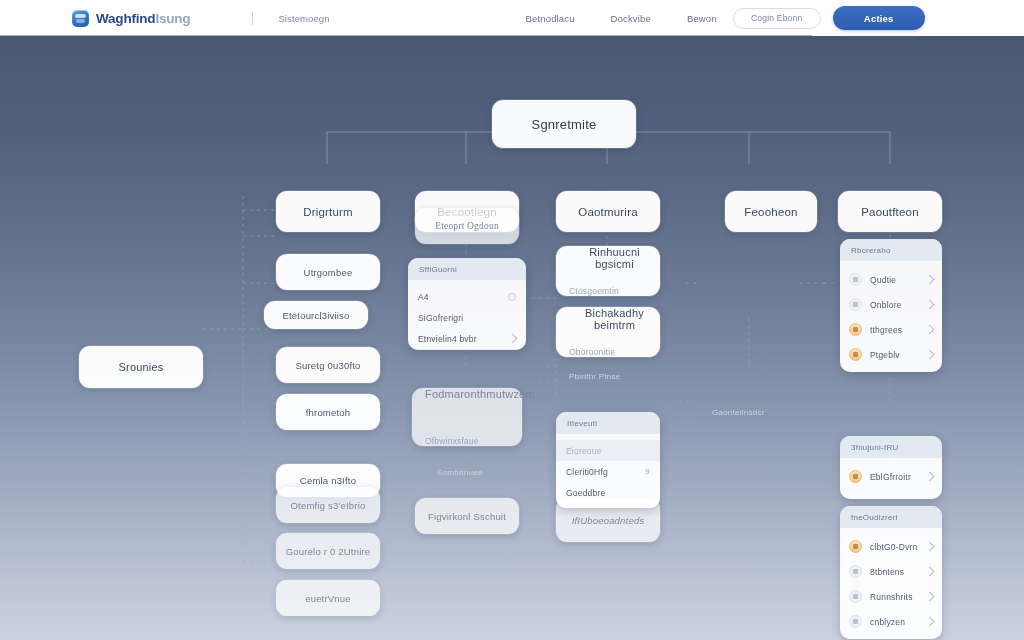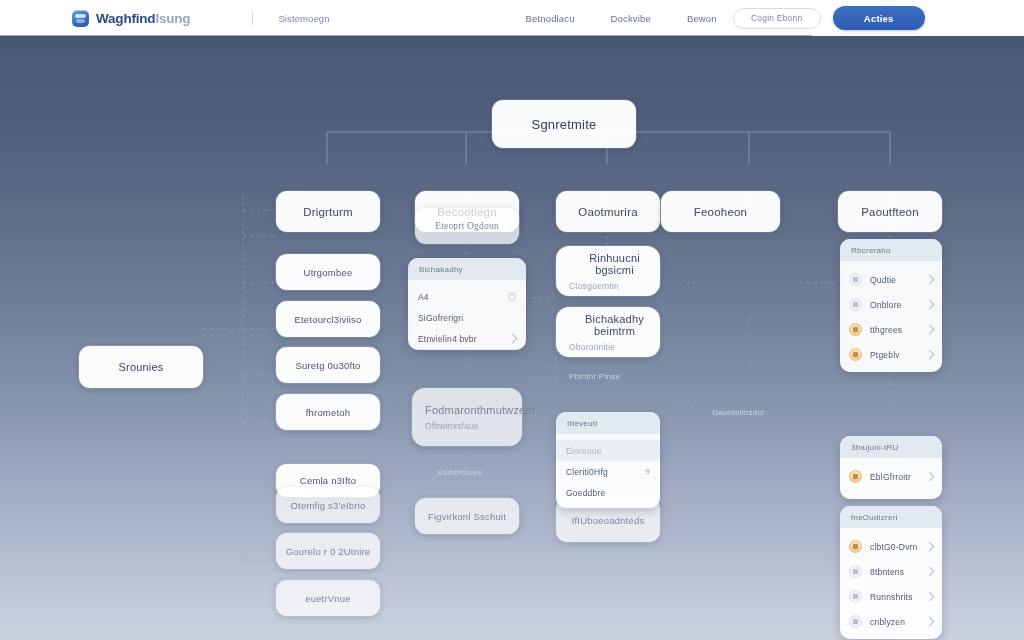--- a/index.html
+++ b/index.html
@@ -110,21 +110,21 @@
     font-size:11px; color:#3d4a63; letter-spacing:.2px;
     filter: blur(.5px); padding:0 8px;
   }
   .node.root .lbl{ font-size:13px; color:#33405a; }
   .node.l2 .lbl{ font-size:11.5px; color:#3b4860; }
   .node.small .lbl{ font-size:9.5px; color:#4a5770; }
   .node.faint{ background:rgba(255,255,255,.72); }
   .node.faint .lbl{ color:#7b8598; filter:blur(.7px); }
 
   
-  .node.stacked{ flex-direction:column; justify-content:center; align-items:flex-start; padding-left:13px;border-radius:13px; }
+  .node.stacked{ flex-direction:column; justify-content:space-between; align-items:flex-start; padding-left:13px; }
   .node.stacked .lbl{ padding:0; }
   .node .sub{
     font-size:8.5px; color:#9aa5b8; margin-top:5px; letter-spacing:.2px;
     filter: blur(.6px);
   }
 
   
   .panel{
     position:absolute;
     background:rgba(255,255,255,.95);
@@ -282,31 +282,31 @@
 
     <div class="node l2" style="left:276px; top:155px; width:104px; height:41px;">
       <span class="lbl">Drigrturm</span>
     </div>
     <div class="node l2" style="left:415px; top:155px; width:104px; height:41px;">
       <span class="lbl">Becootiegn</span>
     </div>
     <div class="node l2" style="left:556px; top:155px; width:104px; height:41px;">
       <span class="lbl">Oaotmurira</span>
     </div>
-    <div class="node l2" style="left:661px; top:155px; width:119px; height:41px;">
+    <div class="node l2" style="left:725px; top:155px; width:92px; height:41px;">
       <span class="lbl">Feooheon</span>
     </div>
     <div class="node l2" style="left:838px; top:155px; width:104px; height:41px;">
       <span class="lbl">Paoutfteon</span>
     </div>
 
     <div class="node small" style="left:276px; top:218px; width:104px; height:36px;">
       <span class="lbl">Utrgombee</span>
     </div>
-    <div class="node small" style="left:276px; top:265px; width:104px; height:36px;">
+    <div class="node small" style="left:264px; top:265px; width:104px; height:28px;">
       <span class="lbl">Etetourcl3iviiso</span>
     </div>
     <div class="node small" style="left:276px; top:311px; width:104px; height:36px;">
       <span class="lbl">Suretg 0u30fto</span>
     </div>
     <div class="node small" style="left:276px; top:358px; width:104px; height:36px;">
       <span class="lbl">fhrometoh</span>
     </div>
     <div class="node small" style="left:276px; top:428px; width:104px; height:33px;">
       <span class="lbl">Cemla n3Ifto</span>
@@ -319,21 +319,21 @@
     </div>
     <div class="node small faint" style="left:276px; top:544px; width:104px; height:36px;">
       <span class="lbl">euetrVnue</span>
     </div>
 
     <div class="node small faint" style="left:415px; top:172px; width:104px; height:36px;font-family:Liberation Serif, serif;">
       <span class="lbl">Eteoprt Ogdoun</span>
     </div>
 
     <div class="panel" style="left:408px; top:222px; width:118px; height:92px;">
-      <div class="panel-hd">Bichakadhy</div>
+      <div class="panel-hd">SffiGuorni</div>
       <div class="panel-body">
         <div class="row">
           <span class="rtxt">A4</span>
           <span class="ring"></span>
         </div>
         <div class="row">
           <span class="rtxt">SiGofrerigri</span>
         </div>
         <div class="row">
           <span class="rtxt">Etnvielin4 bvbr</span>
@@ -379,21 +379,21 @@
         </div>
         <div class="row">
           <span class="rtxt">Goeddbre</span>
         </div>
         <div class="row dim">
           
         </div>
       </div>
     </div>
 
-    <div class="node small faint" style="left:556px; top:462px; width:104px; height:44px;">
+    <div class="node small faint" style="left:556px; top:462px; width:104px; height:44px;font-style:italic;">
       <span class="lbl">IfIUboeoadnteds</span>
     </div>
 
 
     <div class="edge-cap" style="left:712px; top:372px;">Gaonteilnsdcr</div>
 
 
     <div class="edge-cap dark" style="left:861px; top:178px;">Mbeny Scrrer</div>
 
     <div class="panel" style="left:840px; top:203px; width:102px; height:133px;">

